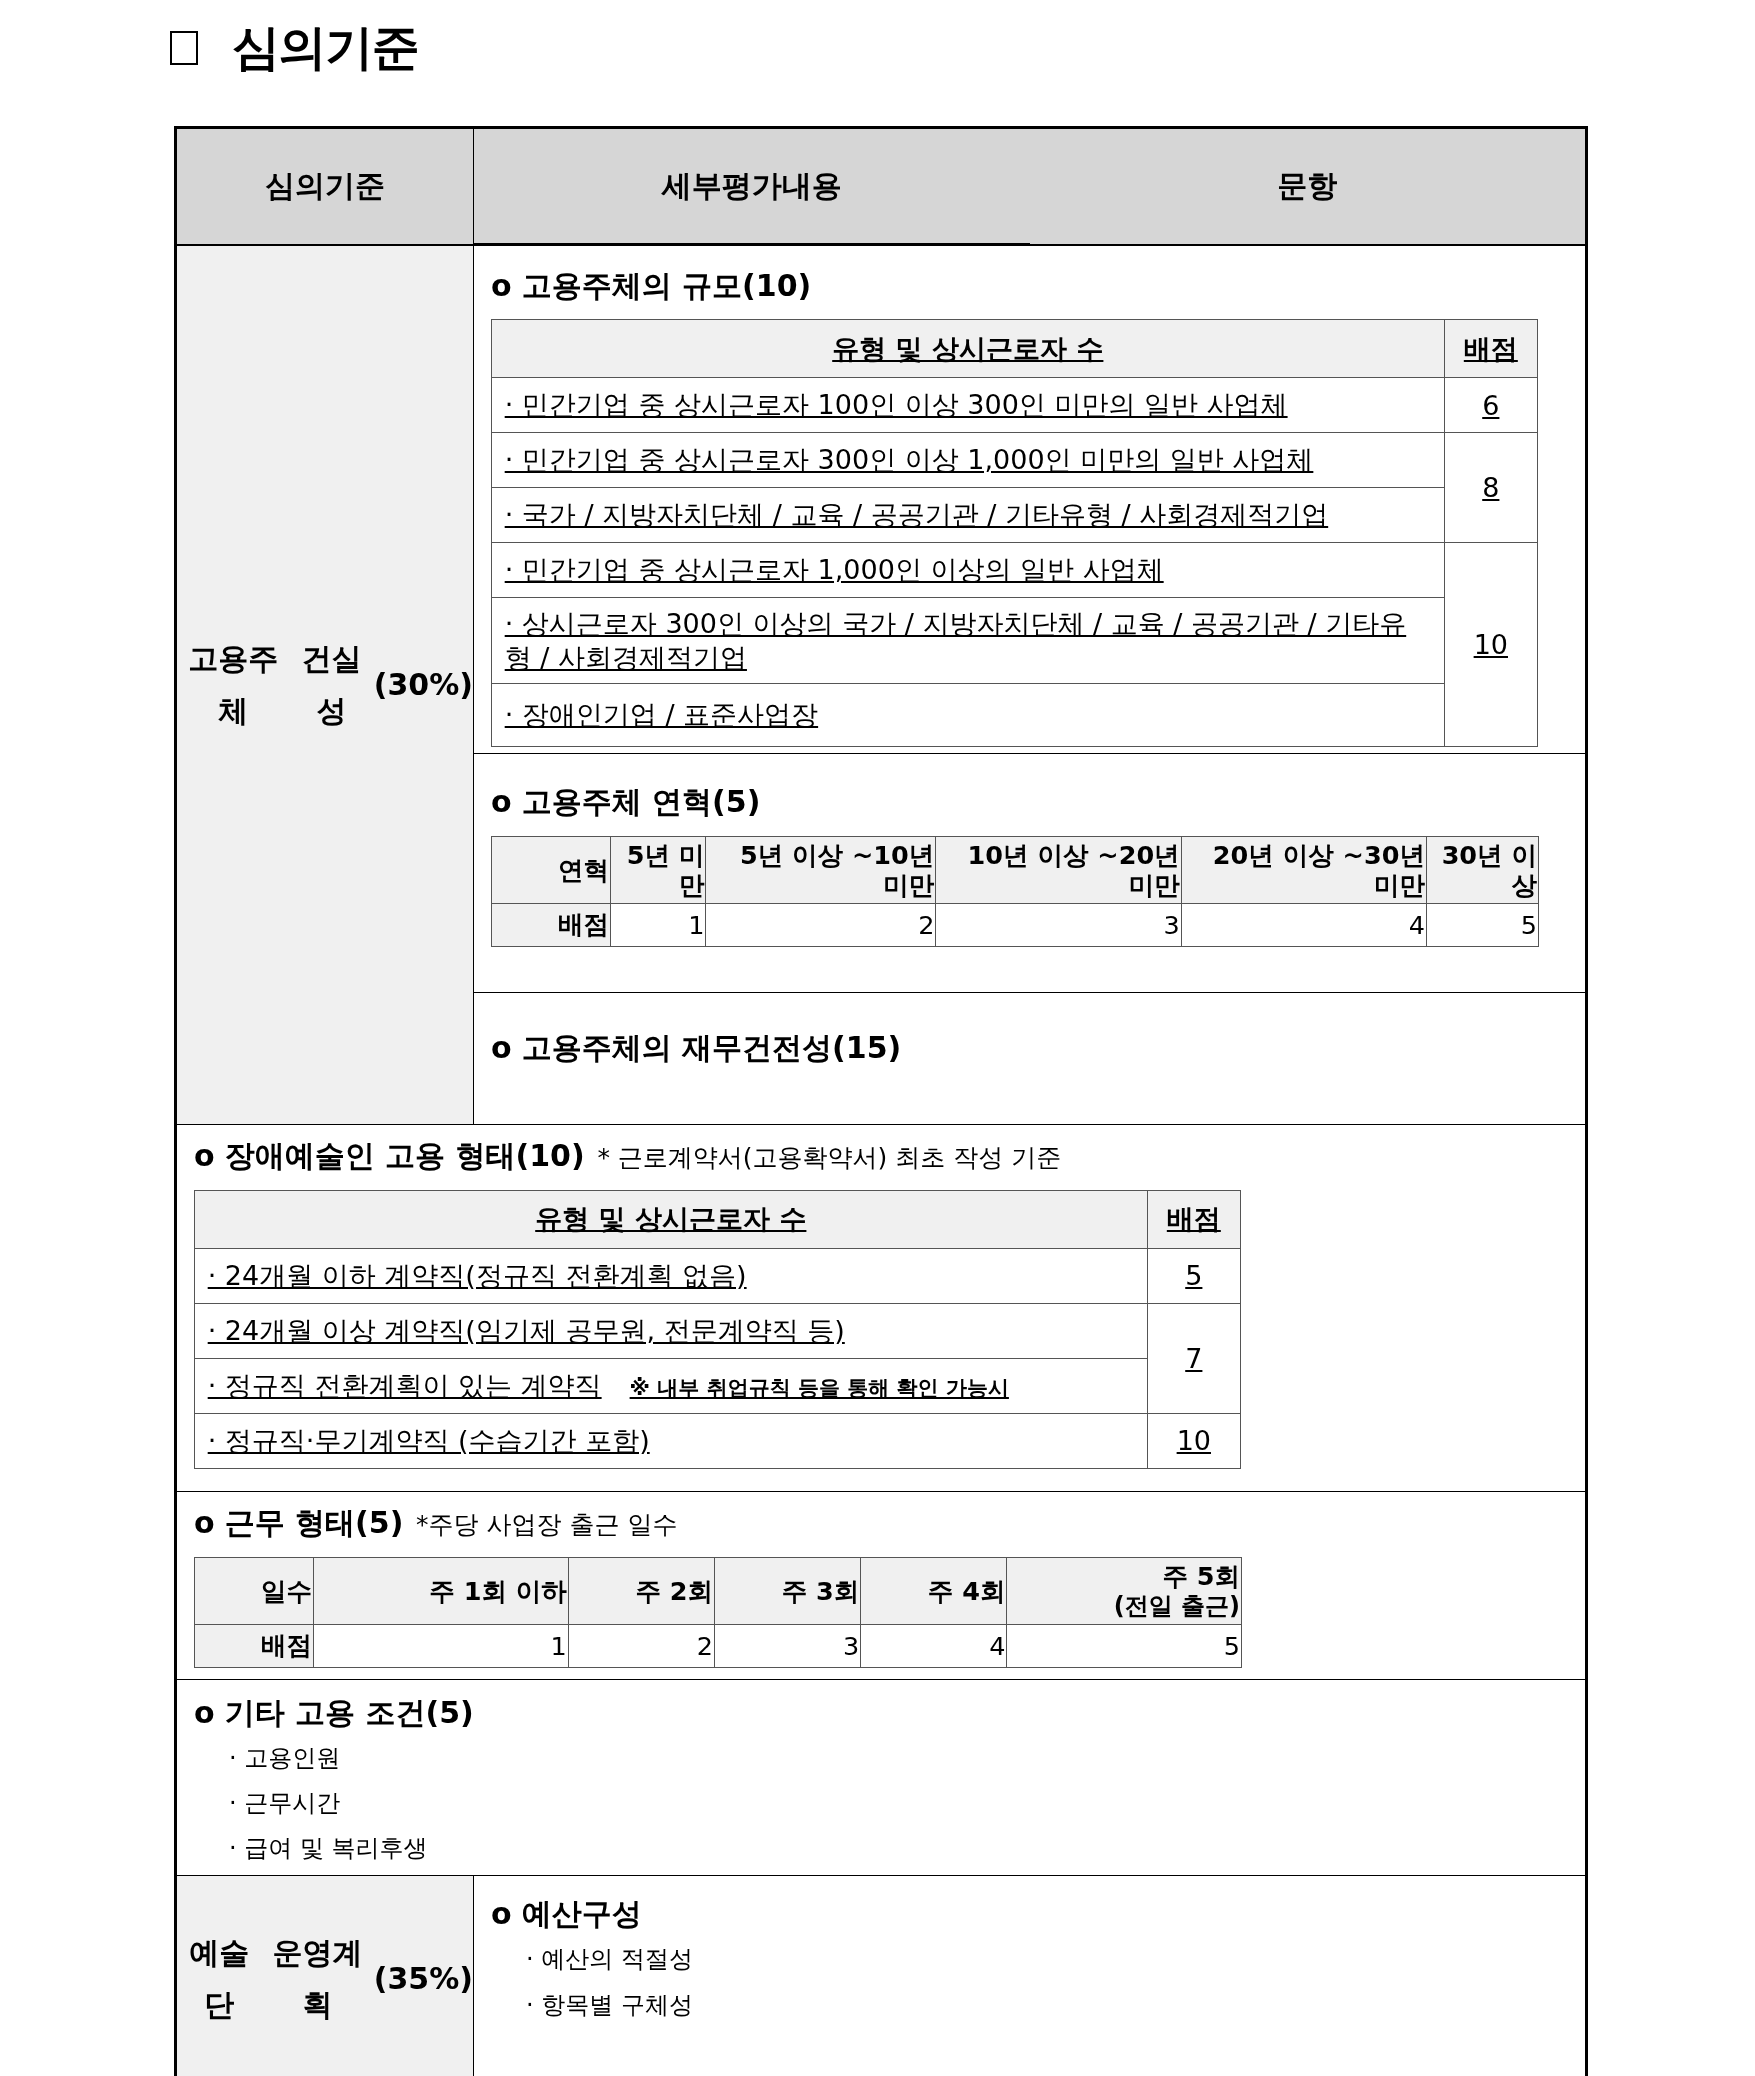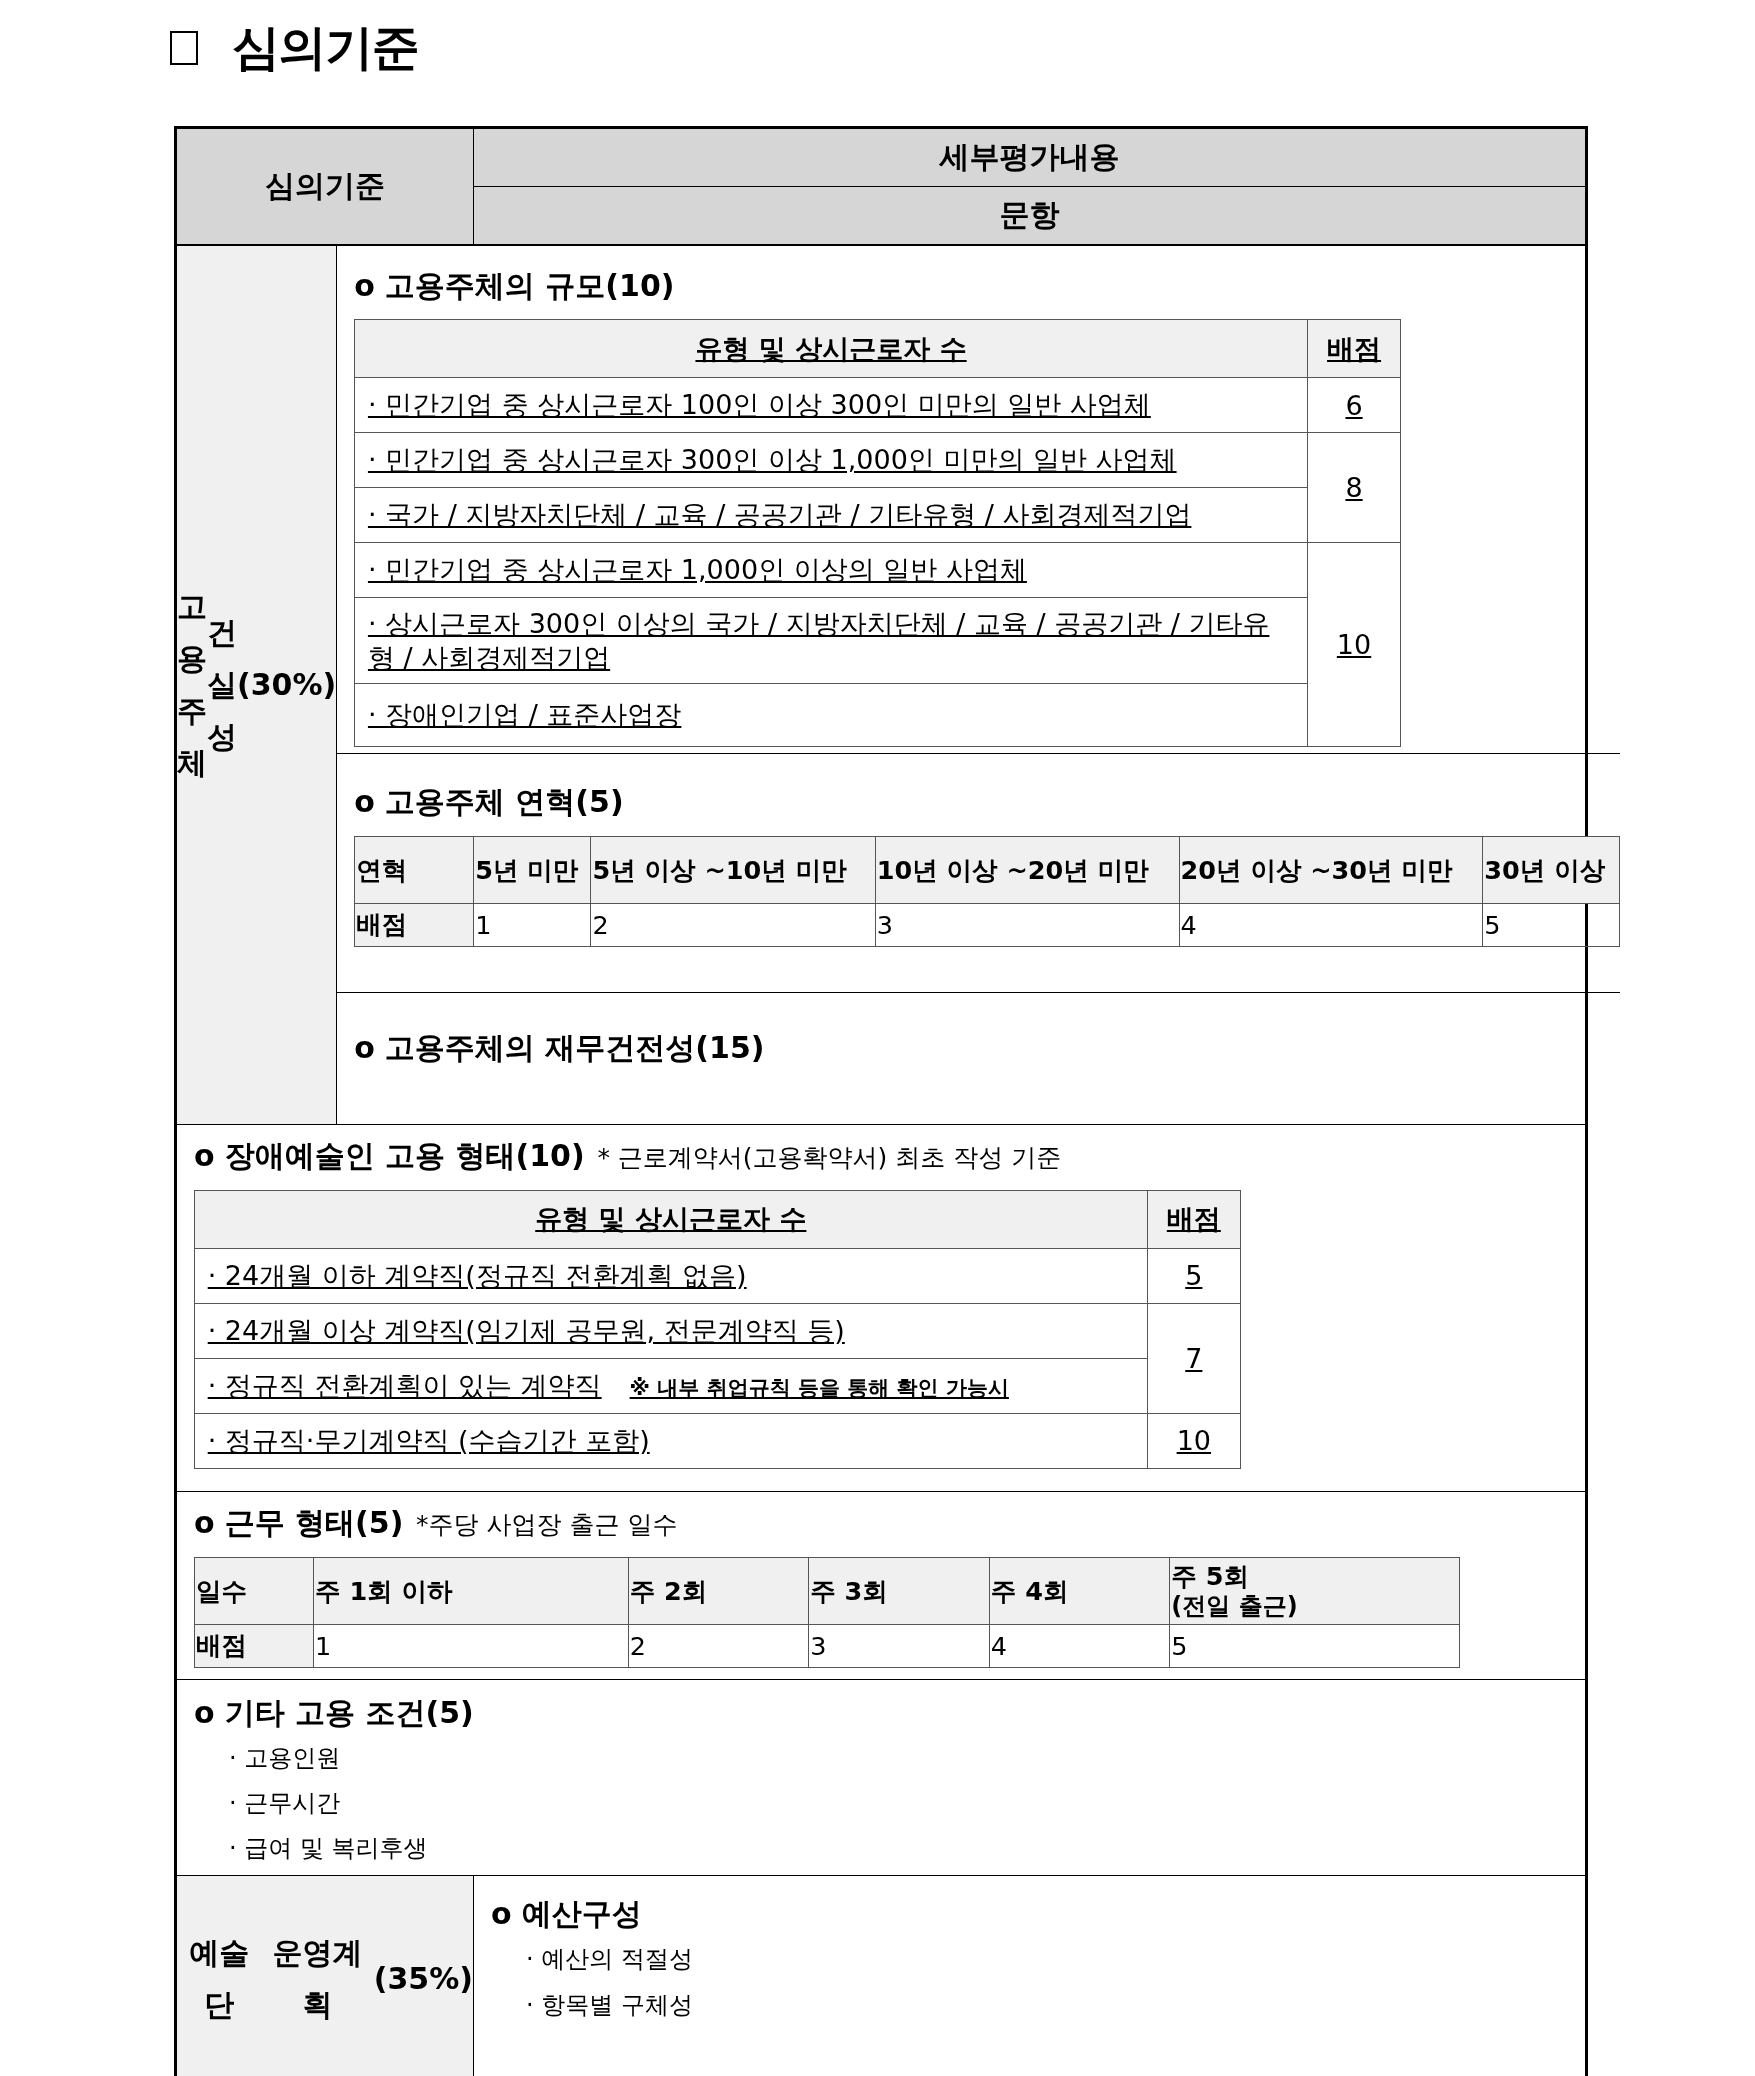--- a/index.html
+++ b/index.html
@@ -16,21 +16,21 @@
     }
     .main-table {
       position: absolute; left: 174px; top: 126px; width: 1414px;
       border: 3.5px solid #000; box-sizing: border-box; border-collapse: collapse;
     }
     .hdr { display: flex; background: #d6d6d6; height: 115px; border-bottom: 2.8px double #000; }
     .hdr-left {
       width: 296px; border-right: 1.4px solid #000; display: flex; align-items: center; justify-content: center;
       font-weight: bold; font-size: 30px;
     }
-    .hdr-right { flex: 1; display: flex; flex-direction: column; }
+    .hdr-right { flex: 1; display: flex; flex-direction: row; }
     .hdr-right > div {
       flex: 1; display: flex; align-items: center; justify-content: center; font-weight: bold; font-size: 30px;
     }
     .hdr-right > div:first-child { border-bottom: 1.4px solid #000; }
     .row { display: flex; border-bottom: 1.4px solid #000; }
     .row:last-child { border-bottom: none; }
     .crit {
       width: 296px; background: #f0f0f0; border-right: 1.4px solid #000;
       display: flex; flex-direction: row; align-items: center; justify-content: center;
       font-weight: bold; font-size: 30px; line-height: 52px; text-align: center;
@@ -39,21 +39,21 @@
     .section { padding: 12.7px 0 21px 17px; border-bottom: 1.4px solid #000; }
     .section:last-child { border-bottom: none; }
     .sec-title { font-weight: bold; font-size: 30px; margin: 7px 0 12.7px 0; display: flex; align-items: baseline; }
     .sec-title .bullet { margin-right: 10px; }
     .sec-note { font-weight: normal; font-size: 25px; margin-left: 12.7px; }
     .subtable { width: 1047px; border-collapse: collapse; font-size: 27px; text-decoration: underline; }
     .subtable td, .subtable th { border: 1.4px solid #555; padding: 0 12.7px; }
     .subtable th { background: #f0f0f0; font-weight: bold; height: 57px; }
     .subtable td.score { text-align: center; width: 67px; }
     .subtable .dotrow td.item { border-bottom: 1.4px dotted #777; height: 54px; margin-top: 29px; }
-    .hist { width: 1266px; border-collapse: collapse; font-size: 25.5px; text-align: left; }
+    .hist { width: 1048px; border-collapse: collapse; font-size: 25.5px; text-align: right; }
     .hist td { border: 1.4px solid #555; }
     .hist tr:first-child td { background: #f0f0f0; font-weight: bold; height: 64px; line-height: 30px; }
     .hist tr:last-child td { height: 40px; }
     .hist td.lbl { background: #f0f0f0; font-weight: bold; width: 116px; }
     .small { font-size: 24px; display: block; }
     .list-item { font-size: 24px; margin: 4.2px 0 4.2px 35px; line-height: 41px; }
   </style>
 </head>
 <body>
 

